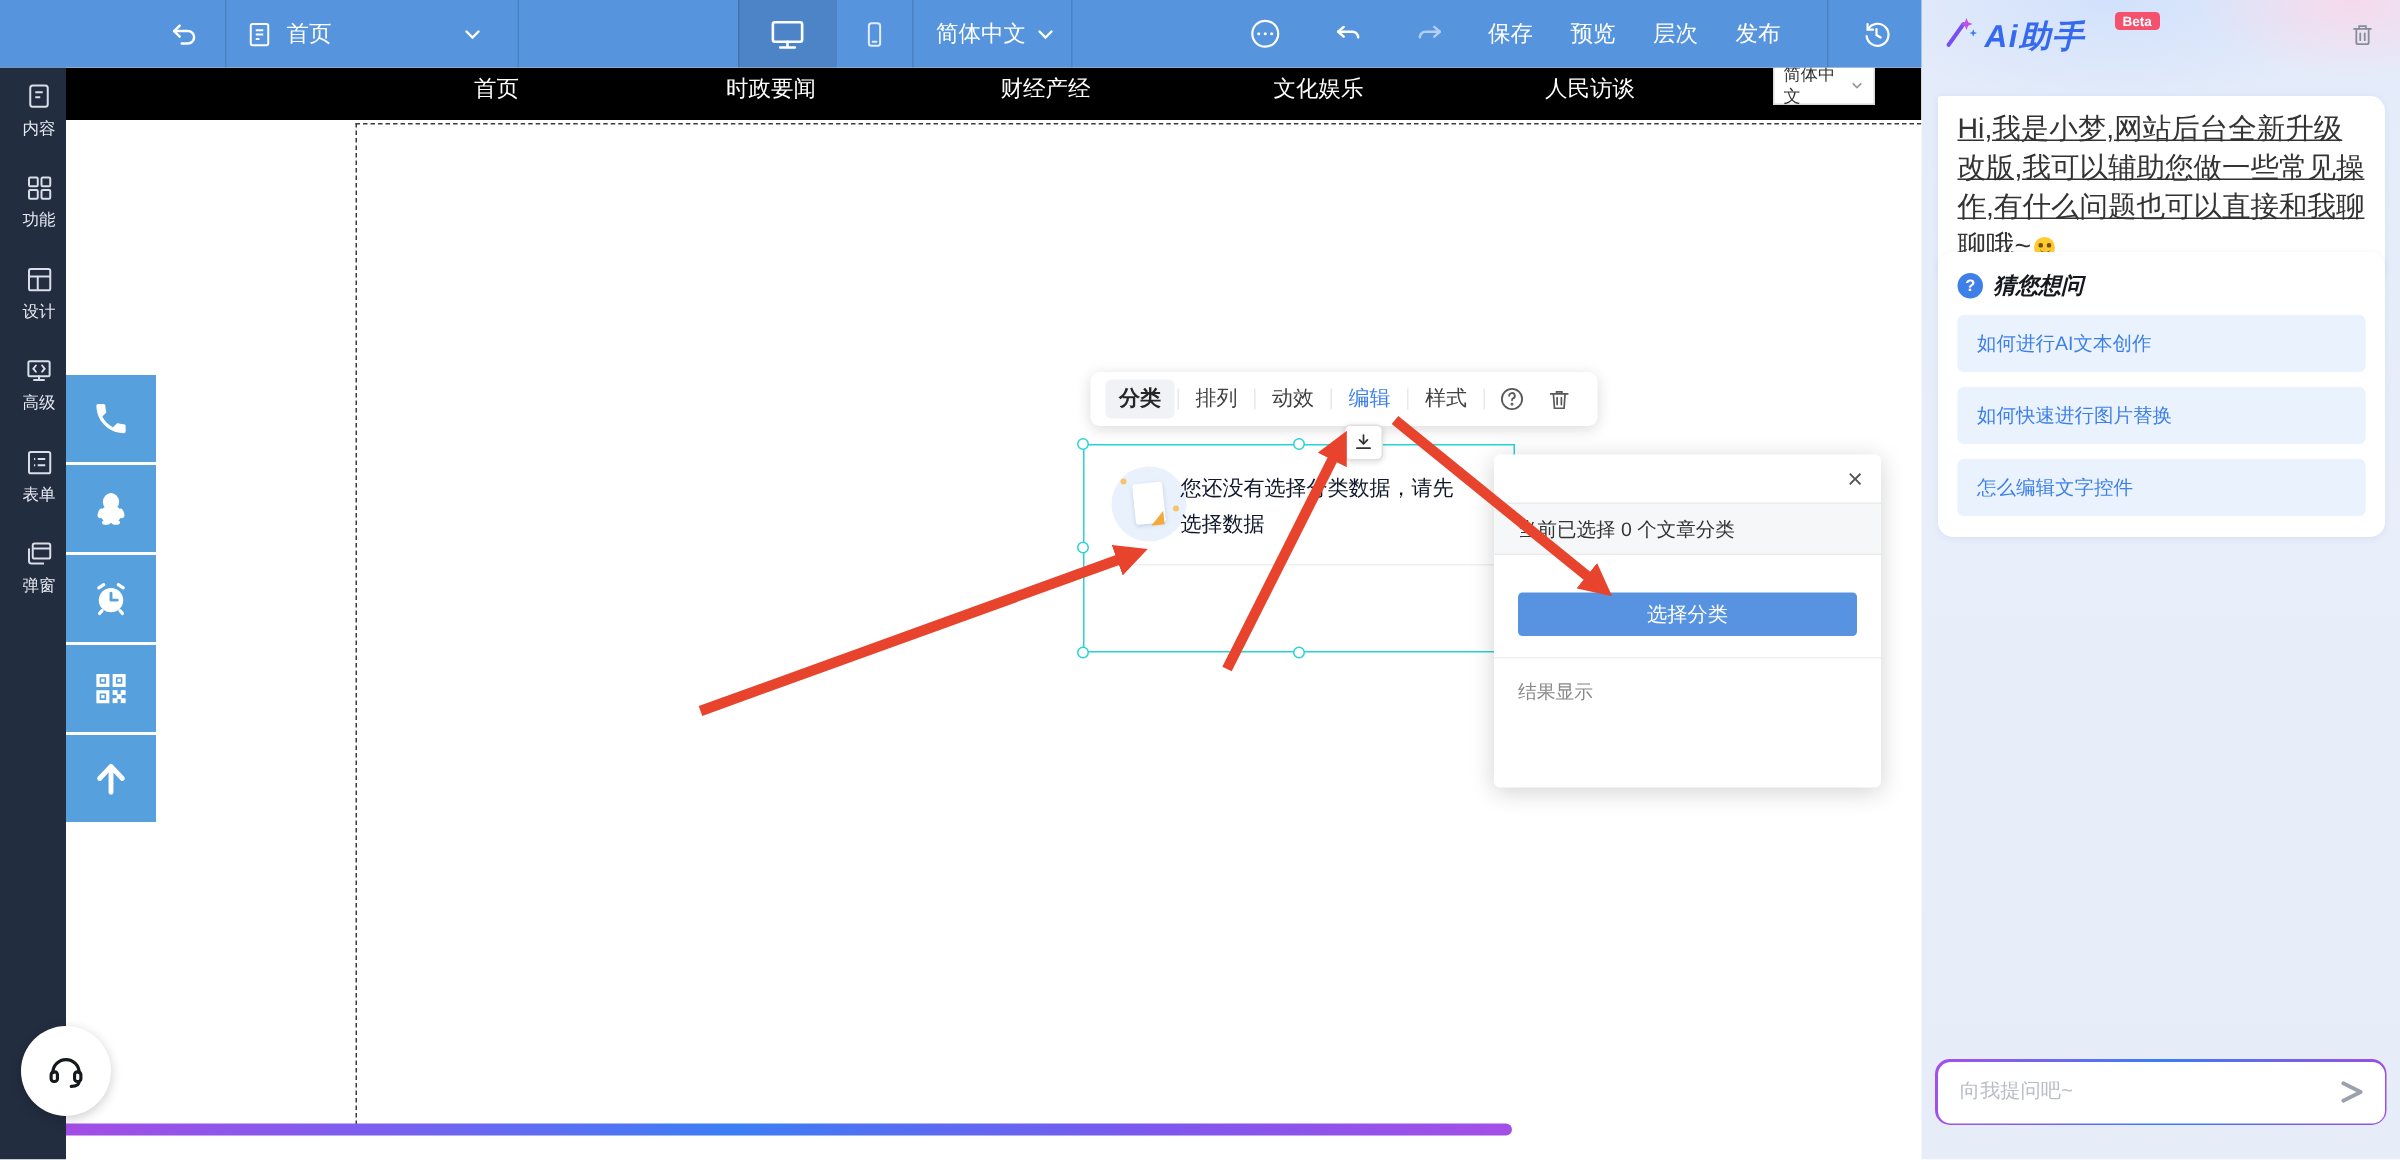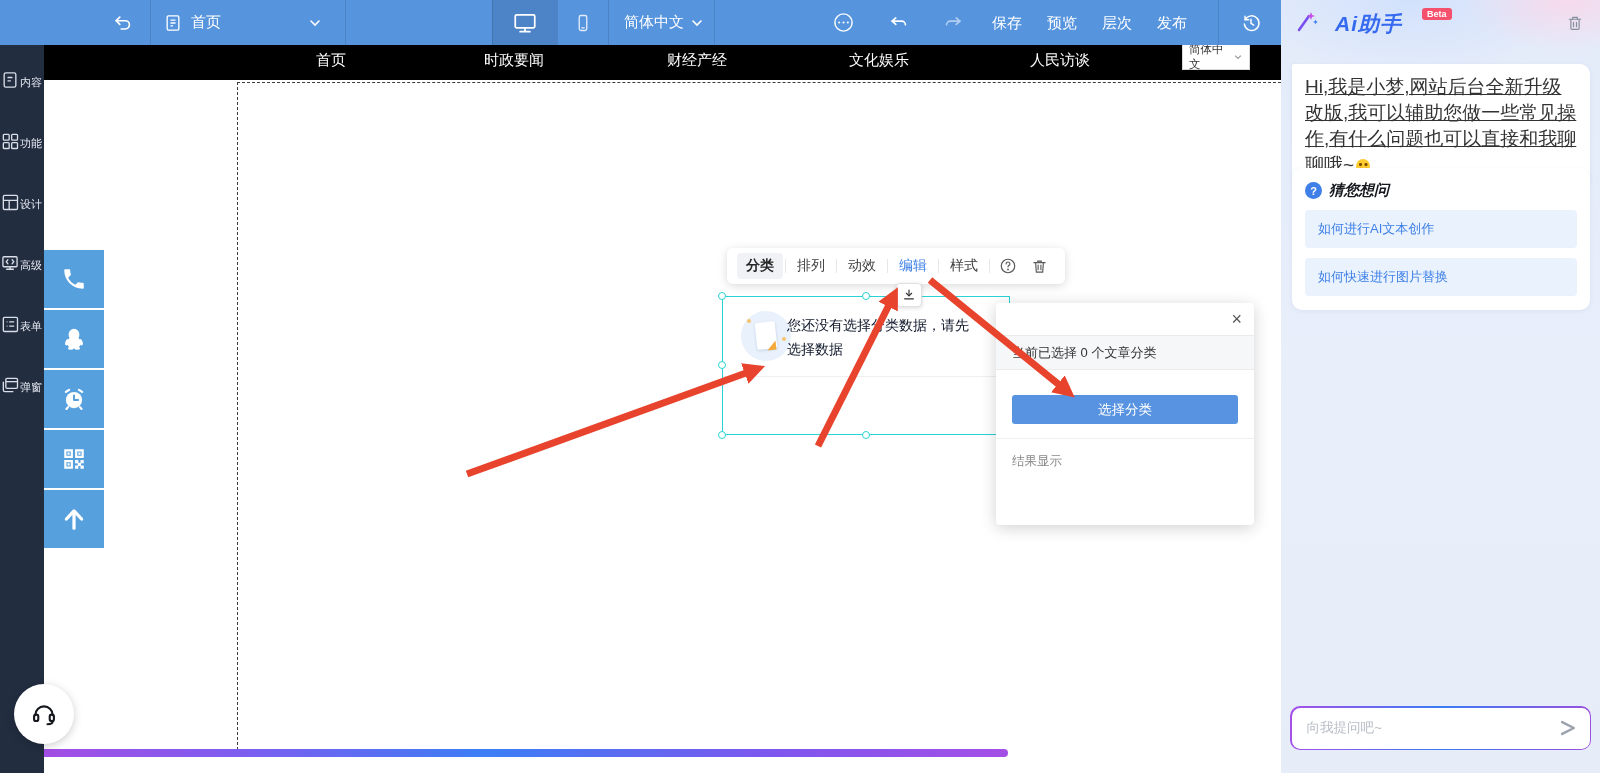--- a/index.html
+++ b/index.html
@@ -10,21 +10,21 @@
   .topbar { position:absolute; left:0; top:0; width:1281px; height:45px; background:#5694DE; z-index:15; }
   .topbar .tb-item { position:absolute; top:0; height:45px; display:flex; align-items:center; color:#fff; font-size:15px; }
   .tb-divider { position:absolute; top:0; width:1px; height:45px; background:rgba(0,0,0,0.12); }
   .tb-label { position:absolute; top:0; height:45px; line-height:45px; color:#fff; font-size:15px; transform:translateX(-50%); cursor:default; }
   .device-btn { position:absolute; top:0; height:45px; display:flex; align-items:center; justify-content:center; }
   .device-btn.active { background:rgba(0,0,0,0.10); }
   .icon-svg { display:block; }
 
   
   .sidebar { position:absolute; left:0; top:45px; width:44px; height:728px; background:#222D40; z-index:14; }
-  .side-item { width:52px; height:61px; padding-top:9px; display:flex; flex-direction:row; align-items:center; cursor:pointer; }
+  .side-item { width:52px; height:61px; padding-top:9px; display:flex; flex-direction:column; align-items:center; cursor:pointer; }
   .side-item .lbl { font-size:11px; color:#E6EAF2; margin-top:4px; }
 
   
   .canvas { position:absolute; left:44px; top:45px; width:1237px; height:728px; background:#fff; overflow:hidden; }
   .site-nav { position:absolute; left:0; top:0; width:1237px; height:35px; background:#000; z-index:2; }
   .site-nav .nav-item { position:absolute; top:4px; height:22px; line-height:22px; color:#fff; font-size:15px; transform:translateX(-50%); white-space:nowrap; cursor:pointer; }
   .lang-box { position:absolute; left:1138px; top:-1px; width:68px; height:26px; background:#fff; border:1px solid #d9d9d9; z-index:3; display:flex; align-items:center; padding:0 6px; cursor:pointer; }
   .lang-box .txt { font-size:11.5px; color:#333; flex:1; }
   .dash-top { position:absolute; left:193px; top:37px; width:1044px; height:0; border-top:1px dashed #3c3c3c; }
   .dash-left { position:absolute; left:193px; top:37px; width:0; height:673px; border-left:1px dashed #3c3c3c; }
@@ -76,21 +76,21 @@
   .arrows { position:absolute; left:0; top:0; width:1600px; height:773px; z-index:40; pointer-events:none; }
 
   
   .ai-panel { position:absolute; left:1281px; top:0; width:319px; height:773px; z-index:12;
     background:
       radial-gradient(140px 70px at 90% 0%, rgba(249,214,233,.85), rgba(249,214,233,0) 75%),
       radial-gradient(200px 90px at 40% 0%, rgba(208,224,252,.9), rgba(208,224,252,0) 80%),
       linear-gradient(180deg,#E3EBFA 0%,#E8EEFA 45%,#E7EDF8 100%);
   }
   .ai-header { position:absolute; left:14px; top:10px; display:flex; align-items:flex-start; }
-  .ai-title { font-size:21px; font-weight:bold; font-style:italic; color:#3569EF; letter-spacing:1px; margin-left:16px; }
+  .ai-title { font-size:21px; font-weight:bold; font-style:italic; color:#3569EF; letter-spacing:1px; margin-left:4px; }
   .beta-badge { background:#F5516D; color:#fff; font-size:9px; font-weight:bold; border-radius:3px; padding:1px 5px; margin-left:20px; position:relative; top:-2px; }
   .clear-btn { position:absolute; right:16px; top:14px; cursor:pointer; }
   .ai-card { position:absolute; left:11px; width:298px; background:#fff; border-radius:10px; box-shadow:0 1px 4px rgba(140,160,200,.15); }
   .greet-card { top:64px; border-top-left-radius:2px; padding:10px 13px; font-size:19px; color:#333; line-height:26px;text-decoration:underline; }
   .smiley { display:inline-block; width:14px; height:14px; border-radius:50%; background:#FFCB2E; position:relative; vertical-align:-2px; margin-left:2px; }
   .smiley::before { content:""; position:absolute; left:3px; top:4px; width:2.5px; height:2.5px; border-radius:50%; background:#7a4b00; box-shadow:5.5px 0 0 #7a4b00; }
   .smiley::after { content:""; position:absolute; left:3.5px; top:5px; width:7px; height:5px; border-bottom:1.5px solid #7a4b00; border-radius:0 0 7px 7px; }
   .suggest-card { top:168px; padding:13px 13px 14px 13px; }
   .suggest-title-row { display:flex; align-items:center; }
   .q-badge { width:17px; height:17px; border-radius:50%; background:#3F7FE8; color:#fff; font-size:11px; font-weight:bold; display:flex; align-items:center; justify-content:center; }
@@ -400,20 +400,21 @@
     <span>Hi,我是小梦,网站后台全新升级改版,我可以辅助您做一些常见操作,有什么问题也可以直接和我聊聊哦~</span><span class="smiley"></span>
   </div>
 
   <div class="ai-card suggest-card">
     <div class="suggest-title-row">
       <span class="q-badge">?</span>
       <span class="suggest-title">猜您想问</span>
     </div>
     <div class="q-item">如何进行AI文本创作</div>
     <div class="q-item">如何快速进行图片替换</div>
+    <div class="q-item">怎么编辑文字控件</div>
   </div>
 
   <div class="ask-wrap">
     <div class="ask-inner">
       <input class="ask-input" type="text" placeholder="向我提问吧~" style="">
       <svg width="20" height="20" viewBox="0 0 24 24" fill="none" stroke="#9AA2AD" stroke-width="3" stroke-linecap="round" stroke-linejoin="round">
           <path d="M5 5 L19 12 L5 19"></path>
         </svg>
     </div>
   </div>

